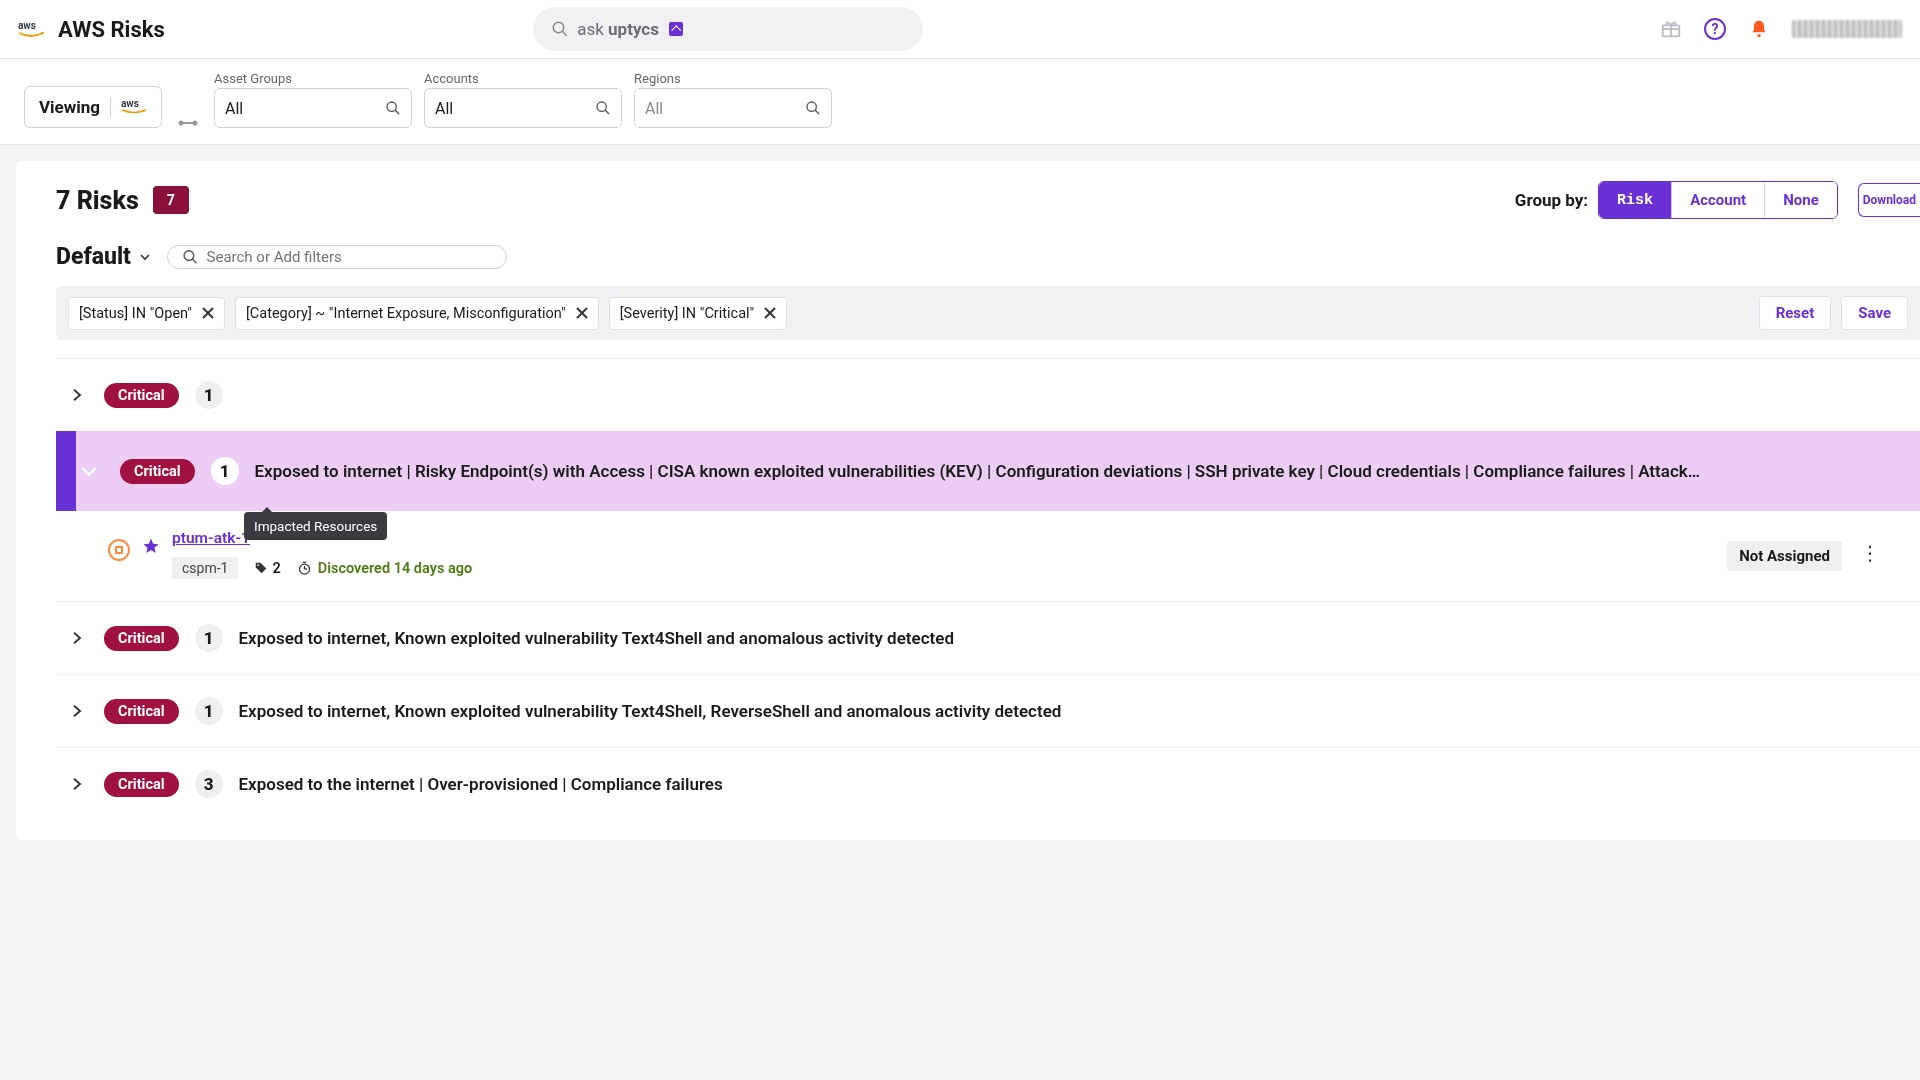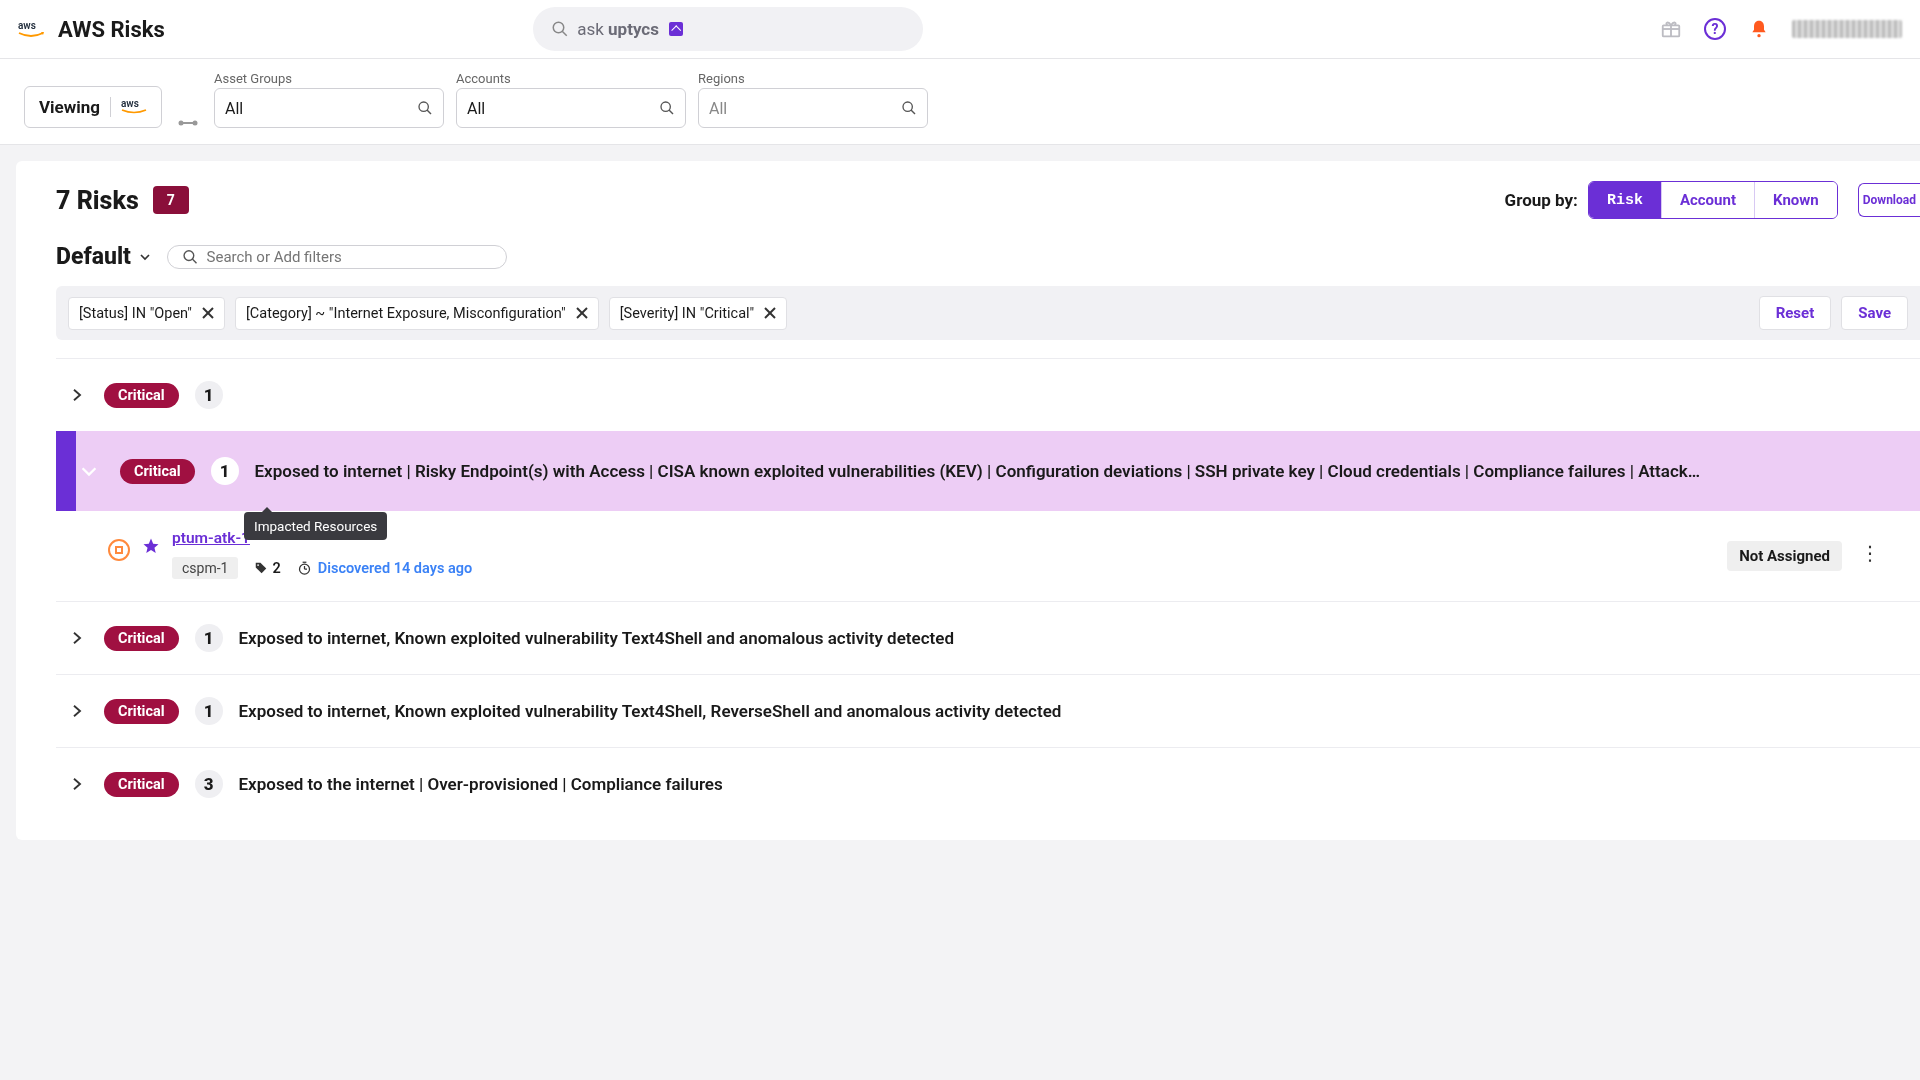--- a/index.html
+++ b/index.html
@@ -17,21 +17,21 @@
 .icon-btn.help { border: 2px solid #6b2fd6; border-radius: 50%; color: #6b2fd6; font-weight: 700; font-size: 14px; width: 22px; height: 22px; }
 .icon-btn.bell { color: #ff6b35; position: relative; }
 .user-blur { width: 110px; height: 18px; background: repeating-linear-gradient(90deg, #bbb 0 3px, #ddd 3px 6px); filter: blur(1px); border-radius: 2px; }
 .filterbar { background: #fff; padding: 12px 24px 16px 24px; border-bottom: 1px solid #e5e5e8; display: flex; align-items: flex-end; gap: 12px; }
 .viewing-box { border: 1px solid #d0d0d5; border-radius: 6px; padding: 10px 14px; display: flex; align-items: center; gap: 10px; background: #fff; }
 .viewing-label { font-weight: 700; font-size: 17px; }
 .viewing-divider { width: 1px; height: 20px; background: #d0d0d5; }
 .link-icon { color: #999; margin: 8px 4px 0 4px; display: flex; align-items: center; }
 .filter-group { display: flex; flex-direction: column; gap: 2px; }
 .filter-label { font-size: 13px; color: #666; }
-.filter-box { border: 1px solid #d0d0d5; border-radius: 6px; width: 230px; height: 40px; display: flex; align-items: center; padding: 0 10px; justify-content: space-between; background: #fff; }
+.filter-box { border: 1px solid #d0d0d5; border-radius: 6px; width: 198px; height: 40px; display: flex; align-items: center; padding: 0 10px; justify-content: space-between; background: #fff; }
 .filter-box span { font-size: 16px; }
 .content { padding: 16px 0 40px 16px; }
 .panel { background: #fff; border-radius: 6px 0 0 6px; padding: 20px 0 20px 40px; }
 .panel-header { display: flex; align-items: center; justify-content: space-between; padding-right: 0; }
 .risks-title-area { display: flex; align-items: center; gap: 14px; }
 .risks-title { font-size: 25px; font-weight: 800; }
 .count-badge { background: #8a0f3a; color: #fff; font-weight: 700; font-size: 14px; padding: 6px 14px; border-radius: 4px; }
 .group-by-area { display: flex; align-items: center; gap: 10px; }
 .group-by-label { font-weight: 700; font-size: 17px; }
 .segmented { display: flex; border: 1px solid #6b2fd6; border-radius: 6px; overflow: hidden; }
@@ -63,21 +63,21 @@
 .tooltip::before { content: ""; position: absolute; top: -5px; left: 18px; border: 5px solid transparent; border-bottom-color: #3a3a3f; border-top: 0; }
 .resource-row { display: flex; align-items: flex-start; gap: 12px; padding: 18px 20px 22px 52px; border-top: none; position: relative; }
 .res-icon { width: 22px; height: 22px; border: 2px solid #ff8a3d; border-radius: 50%; display: flex; align-items: center; justify-content: center; margin-top: 10px; }
 .res-icon-inner { width: 8px; height: 8px; border: 2px solid #ff8a3d; }
 .star-icon { color: #6b2fd6; margin-top: 8px; }
 .res-body { display: flex; flex-direction: column; gap: 10px; }
 .res-name { color: #6b2fd6; font-weight: 600; font-size: 15.5px; }
 .res-meta { display: flex; align-items: center; gap: 16px; }
 .meta-pill { background: #efefef; border-radius: 3px; padding: 3px 10px; font-size: 14px; color: #444; }
 .meta-tag { display: flex; align-items: center; gap: 4px; font-size: 14.5px; font-weight: 600; }
-.meta-disc { display: flex; align-items: center; gap: 6px; font-size: 14.5px; font-weight: 600; color: #3b82f6; }
+.meta-disc { display: flex; align-items: center; gap: 6px; font-size: 14.5px; font-weight: 600; color: #4d7c0f; }
 .res-right { margin-left: auto; display: flex; align-items: flex-start; gap: 18px; margin-top: 12px; padding-right: 20px; }
 .not-assigned { background: #efefef; border-radius: 4px; padding: 6px 12px; font-weight: 700; font-size: 15px; }
 .kebab { font-size: 20px; color: #333; cursor: pointer; }
 svg { display: block; }
 </style>
 </head>
 <body>
 
 <div class="topbar">
   <div class="logo-area">
@@ -174,21 +174,21 @@
     <div class="panel-header">
       <div class="risks-title-area">
         <span class="risks-title">7 Risks</span>
         <span class="count-badge">7</span>
       </div>
       <div class="group-by-area">
         <span class="group-by-label">Group by:</span>
         <div class="segmented">
           <button class="active">Risk</button>
           <button>Account</button>
-          <button>Known</button>
+          <button>None</button>
         </div>
         <button class="download-btn">Download</button>
       </div>
     </div>
 
     <div class="subhead">
       <div class="default-dd">
         <span>Default</span>
         <svg width="16" height="16" viewBox="0 0 24 24">
             <path d="M6 9 l6 6 l6 -6" stroke="#333" stroke-width="2.5" fill="none"></path>

